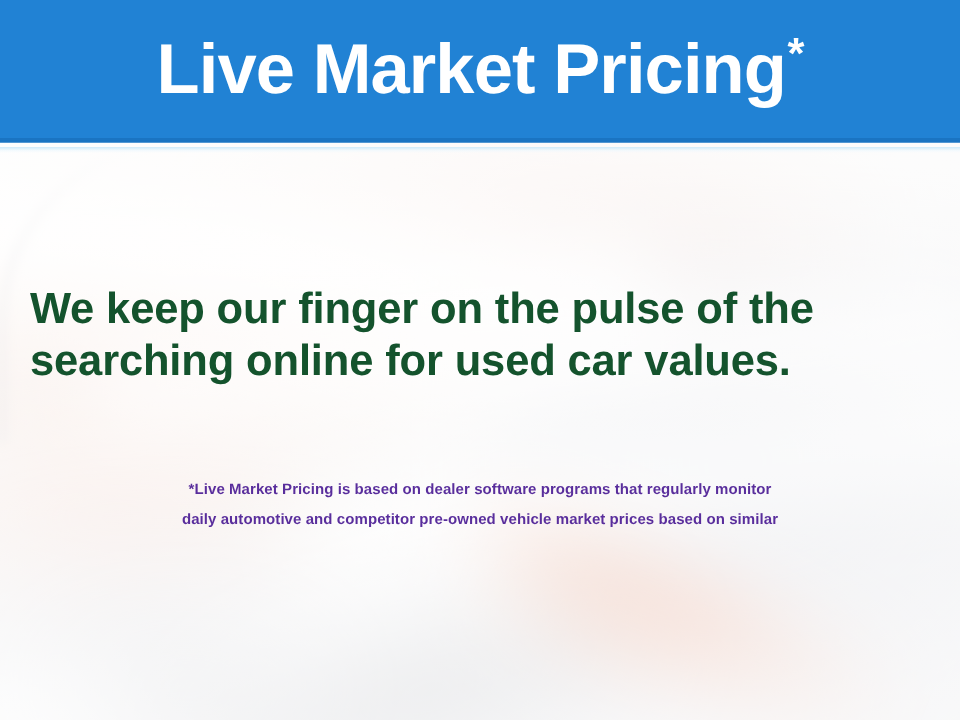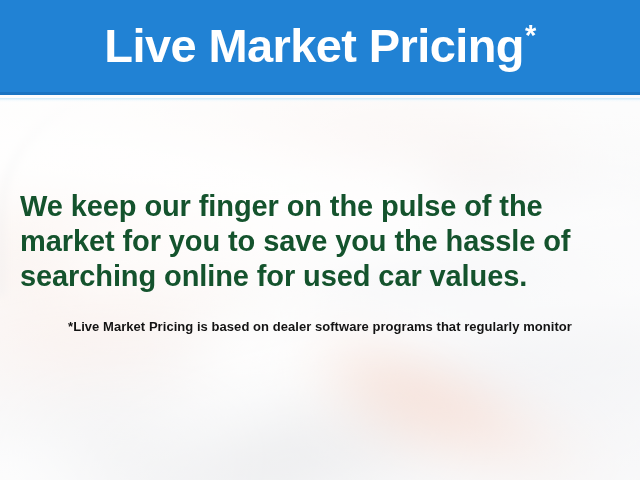--- a/index.html
+++ b/index.html
@@ -272,22 +272,22 @@
     display: block;
     white-space: nowrap;
   }
 
   .disclaimer {
     position: absolute;
     left: 20px;
     top: 222px;
     width: 600px;
     text-align: center;
-    color: #000000;
-    font-size: 13px;
+    color: #4c1d95;
+    font-size: 10px;
     font-weight: bold;
     line-height: 19.5px;
     letter-spacing: 0.05px;
     opacity: 0.92;
   }
   .disclaimer .dl {
     display: block;
     white-space: nowrap;
   }
 </style>
@@ -312,26 +312,26 @@
     <div class="blob b-orange"></div>
     <div class="blob b-orange-2"></div>
     <div class="b-seam"></div>
     <div class="veil"></div>
   </div>
 
   <div class="content">
 
     <div class="headline">
       <span class="hl">We keep our finger on the pulse of the</span>
-      <span class="hl">market for you to save you the hassle of</span>
       <span class="hl">searching online for used car values.</span>
     </div>
 
     <div class="disclaimer">
       <span class="dl">*Live Market Pricing is based on dealer software programs that regularly monitor</span>
+      <span class="dl">daily automotive and competitor pre-owned vehicle market prices based on similar</span>
     </div>
 
   </div>
 
   <div class="banner">
     <h1 class="banner-title"><span>Live Market Pricing</span><span class="star">*</span></h1>
   </div>
   <div class="banner-underglow"></div>
 
 </div>

